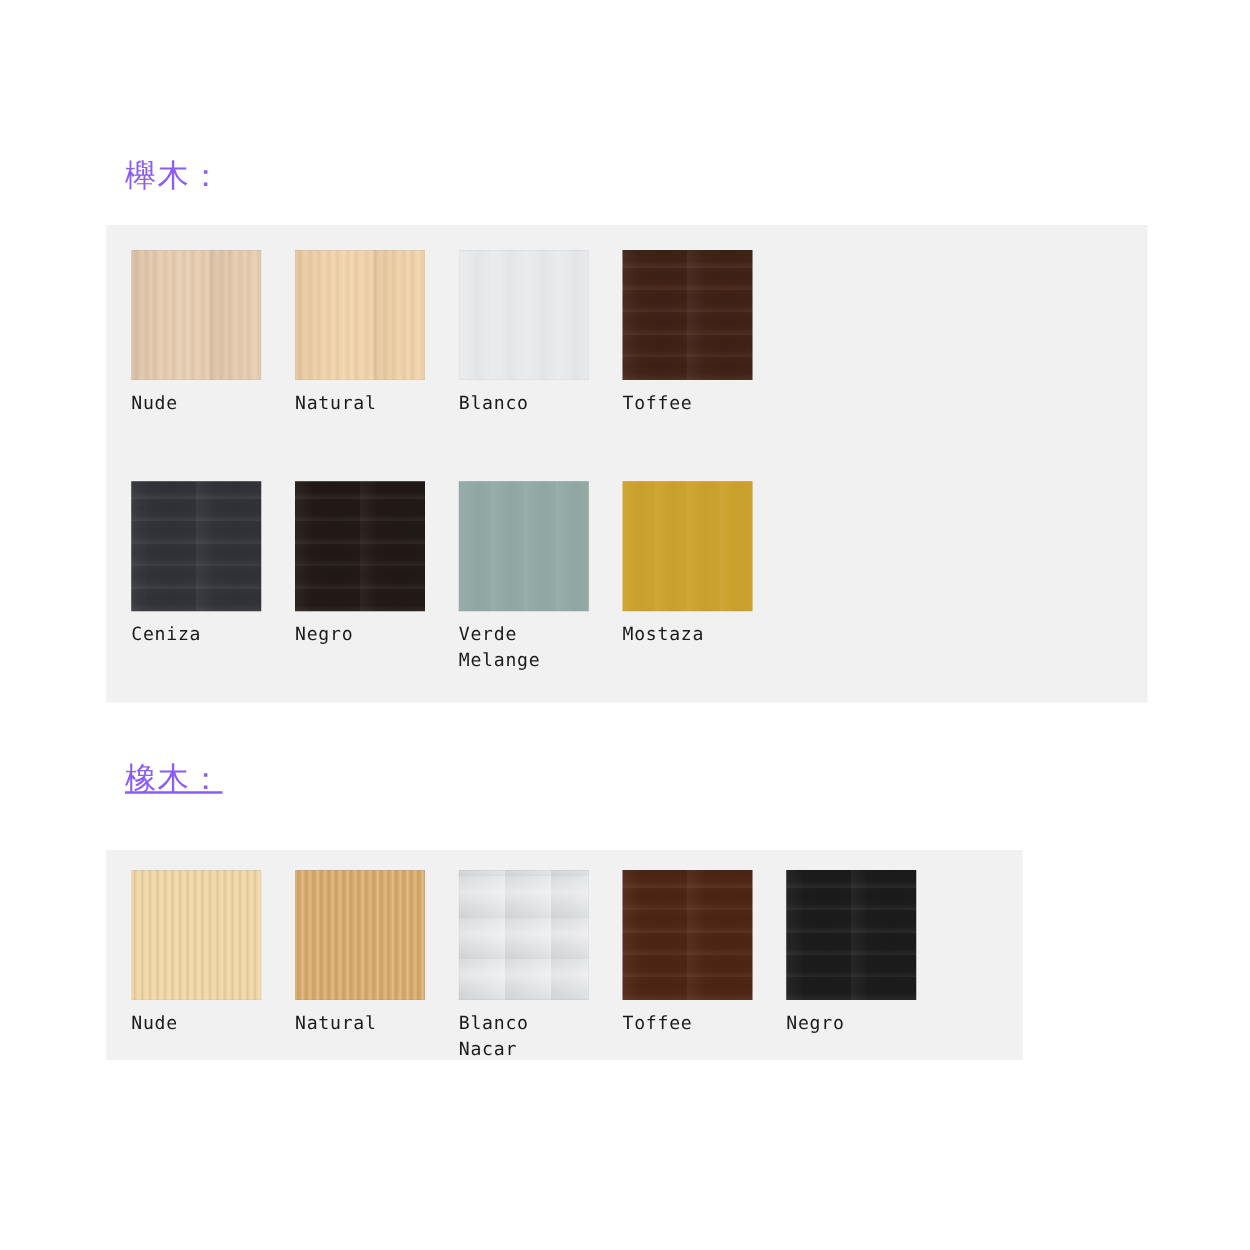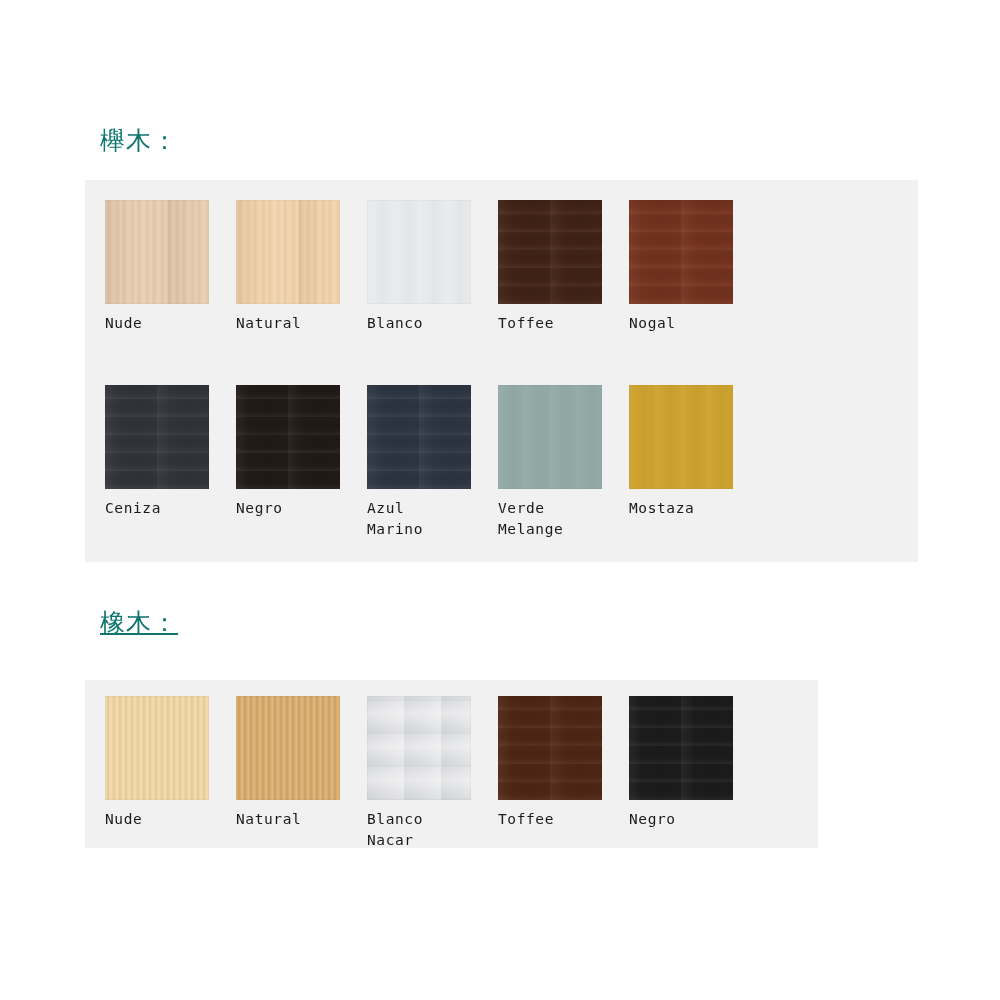--- a/index.html
+++ b/index.html
@@ -23,21 +23,21 @@
   }
 
   
   .section-heading {
     position: absolute;
     left: 100px;
     font-family: "DejaVu Sans", sans-serif;
     font-size: 25px;
     line-height: 1;
     letter-spacing: 1px;
-    color: #0f766e;
+    color: #8b5cf6;
     white-space: nowrap;
   }
   #heading-beech { top: 128px; }
   #heading-oak   { top: 610px; text-decoration: underline; }
 
   
   .swatch-panel {
     position: absolute;
     background: #f1f1f1;
   }
@@ -171,39 +171,30 @@
       <div class="swatch-label">Natural</div>
     </div>
     <div class="swatch-cell">
       <span class="swatch-chip grain-flat" style="background-color: rgb(233, 234, 236);"></span>
       <div class="swatch-label">Blanco</div>
     </div>
     <div class="swatch-cell">
       <span class="swatch-chip grain-h" style="background-color: rgb(66, 35, 23);"></span>
       <div class="swatch-label">Toffee</div>
     </div>
-    <div class="swatch-cell">
-      <span class="swatch-chip grain-h" style="background-color: rgb(116, 51, 30);"></span>
-      <div class="swatch-label">Nogal</div>
-    </div>
   </div>
 
   <div class="swatch-row" id="row-beech-2">
     <div class="swatch-cell">
       <span class="swatch-chip grain-h" style="background-color: rgb(50, 52, 58);"></span>
       <div class="swatch-label">Ceniza</div>
     </div>
     <div class="swatch-cell">
       <span class="swatch-chip grain-h" style="background-color: rgb(34, 26, 22);"></span>
       <div class="swatch-label">Negro</div>
-    </div>
-    <div class="swatch-cell">
-      <span class="swatch-chip grain-h" style="background-color: rgb(45, 54, 67);"></span>
-      <div class="swatch-label">Azul
-Marino</div>
     </div>
     <div class="swatch-cell">
       <span class="swatch-chip grain-flat" style="background-color: rgb(147, 170, 166);"></span>
       <div class="swatch-label">Verde
 Melange</div>
     </div>
     <div class="swatch-cell">
       <span class="swatch-chip grain-flat" style="background-color: rgb(205, 162, 47);"></span>
       <div class="swatch-label">Mostaza</div>
     </div>

